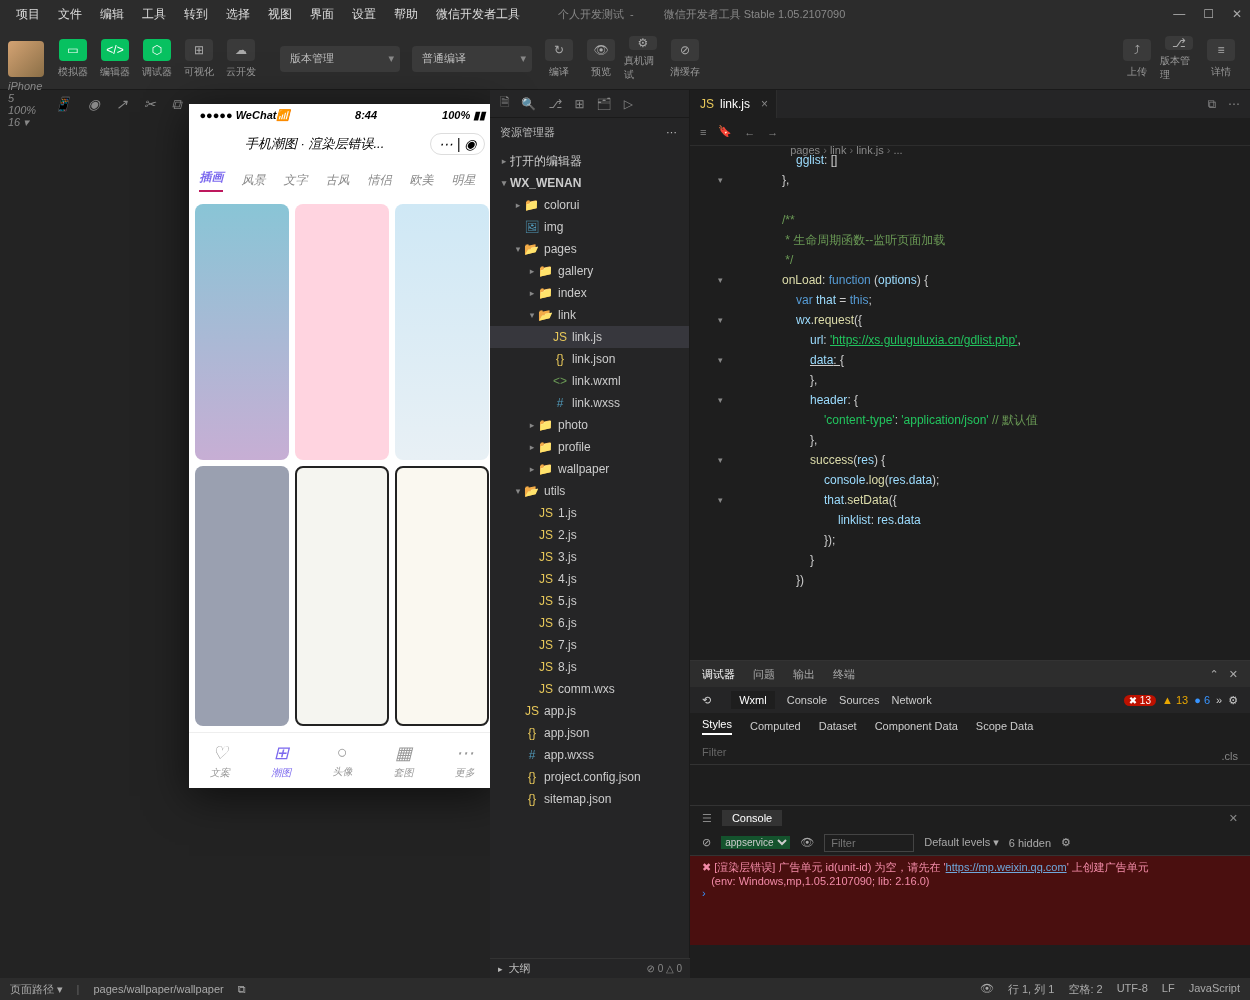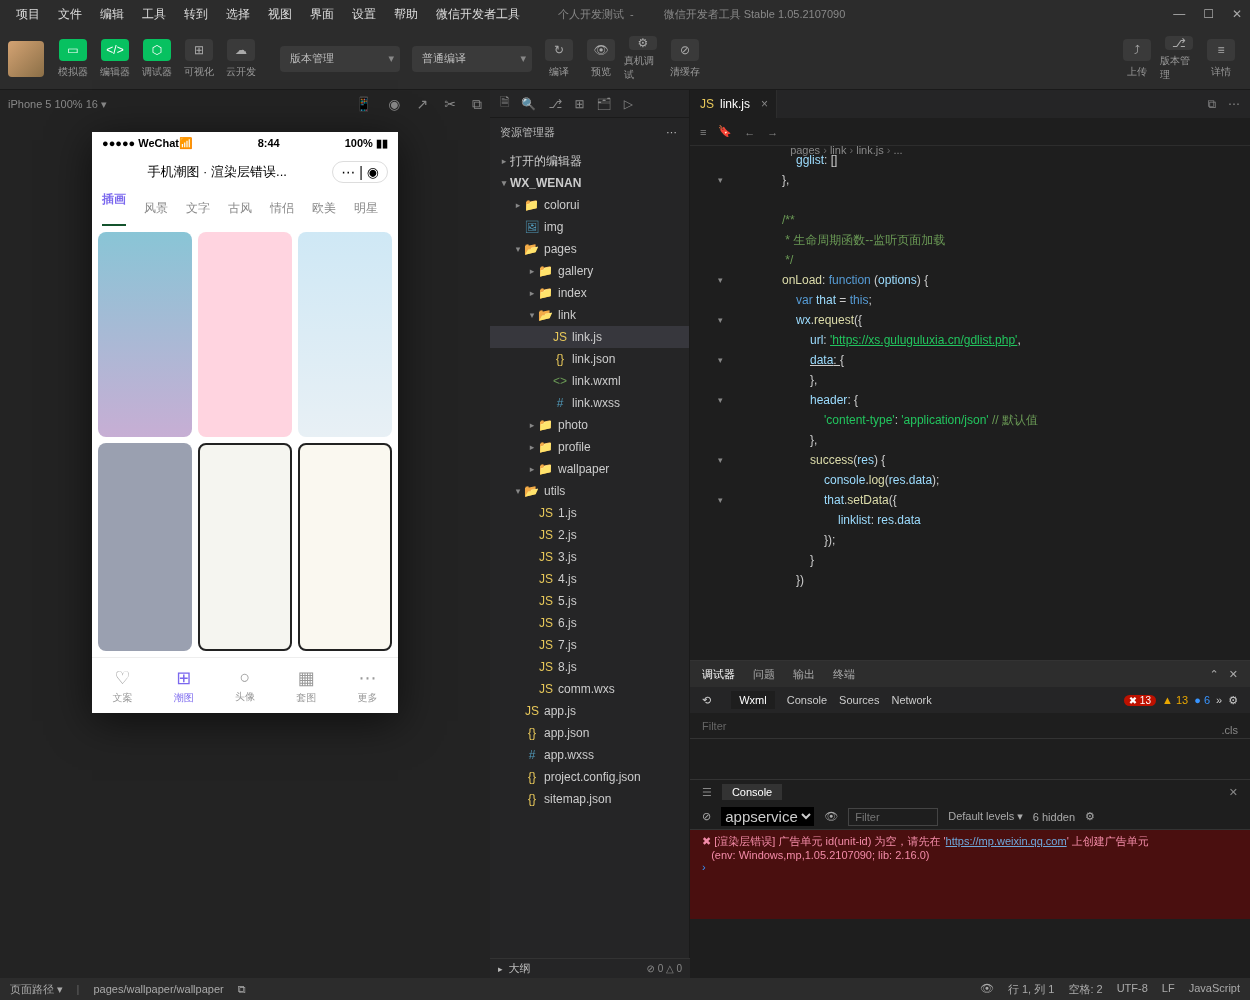--- a/index.html
+++ b/index.html
@@ -20,32 +20,32 @@
 .iconbtn .lbl { font-size:10px; color:#999; margin-top:4px; }
 .green .ic { background:#07c160; color:#fff; }
 .grey .ic { background:#3a3a3a; color:#aaa; }
 .dropdown { height:26px; background:#3a3a3a; border-radius:4px; padding:0 20px 0 10px; display:flex; align-items:center; color:#bbb; font-size:11px; position:relative; margin:0 6px; }
 .dropdown:after { content:"▾"; position:absolute; right:6px; color:#888; }
 
 
 .content { display:flex; height:calc(100% - 110px); }
 
 
-.sim-col { width:490px; background:#232323; display:flex; flex-direction:column; }
+.sim-col { width:490px; background:#232323; display:flex; flex-direction:row;font-style:italic; }
 .sim-bar { height:28px; display:flex; align-items:center; padding:0 8px; color:#888; font-size:11px; gap:12px; }
 .sim-bar .ricons { margin-left:auto; display:flex; gap:16px; font-size:14px; }
 .sim-area { flex:1; display:flex; align-items:flex-start; justify-content:center; padding-top:14px; }
-.phone { width:306px; height:581px; background:#fff; color:#000; box-shadow:0 8px 40px rgba(0,0,0,.6); display:flex; flex-direction:column; }
+.phone { width:306px; height:684px; background:#fff; color:#000; box-shadow:0 8px 40px rgba(0,0,0,.6); display:flex; flex-direction:column; }
 .statusbar { height:22px; display:flex; align-items:center; padding:0 10px; font-size:11px; font-weight:bold; }
 .statusbar .mid { flex:1; text-align:center; }
 .miniheader { height:36px; display:flex; align-items:center; padding:0 10px; font-size:13px; }
 .miniheader .ttl { flex:1; text-align:center; }
 .capsule { display:flex; align-items:center; gap:6px; border:1px solid #ddd; border-radius:14px; padding:2px 8px; font-size:14px; }
 .tabs { height:36px; display:flex; align-items:center; padding:0 10px; gap:18px; font-size:12px; color:#888; }
-.tabs .act { color:#7b68ee; font-weight:bold; border-bottom:2px solid #14532d; padding-bottom:16px; }
+.tabs .act { color:#7b68ee; font-weight:bold; border-bottom:2px solid #be185d; padding-bottom:4px; }
 .grid { flex:1; display:grid; grid-template-columns:repeat(3,1fr); gap:6px; padding:6px; overflow:hidden; }
 .card { border-radius:8px; }
 .c1{background:linear-gradient(180deg,#89c5d6,#c7aed4);} .c2{background:#ffd4e0;} .c3{background:linear-gradient(180deg,#cfe8f5,#e8f0f5);}
 .c4{background:#9aa0b0;} .c5{background:#f5f5f0;border:2px solid #222;} .c6{background:#faf8f0;border:2px solid #222;}
 .tabbar { height:56px; display:flex; border-top:1px solid #eee; }
 .tabbar .ti { flex:1; display:flex; flex-direction:column; align-items:center; justify-content:center; font-size:10px; color:#999; }
 .tabbar .ti.act { color:#7b68ee; }
 .tabbar .ti .ticon { font-size:18px; margin-bottom:2px; }
 
 
@@ -87,21 +87,21 @@
 .styles-tabs { height:26px; display:flex; gap:18px; padding:0 12px; align-items:center; font-size:11px; }
 .styles-tabs .act { color:#fff; border-bottom:2px solid #fff; padding-bottom:3px; }
 .filter-row { height:26px; display:flex; align-items:center; padding:0 12px; font-size:11px; color:#666; border-bottom:1px solid #333; }
 .filter-row .cls { margin-left:auto; color:#888;margin-top:8px; }
 .console-pane { margin-top:40px; height:140px; background:#1e1e1e; border-top:1px solid #333; display:flex; flex-direction:column; }
 .con-title { height:24px; display:flex; align-items:center; padding:0 12px; font-size:11px; }
 .con-title .act { background:#333; padding:2px 10px; color:#fff; }
 .con-title .x { margin-left:auto; color:#888; }
 .con-filter { height:26px; display:flex; align-items:center; gap:10px; padding:0 12px; font-size:11px; color:#aaa; border-bottom:1px solid #333; }
 .con-filter input { background:#1e1e1e; border:1px solid #444; color:#ccc; padding:2px 6px; width:90px; font-size:11px; }
-.con-filter select { background:#000000; border:none; color:#ccc; font-size:15px; }
+.con-filter select { background:#14532d; border:none; color:#ccc; font-size:10px; }
 .con-log { flex:1; padding:4px 12px; font-family:Consolas,monospace; font-size:11px; background:#4a0f0f; }
 .con-log .err { color:#f38ba8; }
 .con-log a { color:#6fa8dc; text-decoration:underline; }
 
 
 .status { position:absolute; left:0; right:0; bottom:0; height:22px; background:#2c2c2c; display:flex; align-items:center; padding:0 10px; font-size:11px; color:#aaa; gap:14px; }
 .status .lsep { color:#666; }
 .status .right { margin-left:auto; display:flex; gap:14px; }
 
 
@@ -376,20 +376,27 @@
       <span>Network</span>
       <div class="errs">
       <span class="badge-r">✖ <span>13</span></span>
       <span class="badge-y">▲ <span>13</span></span>
       <span class="badge-b">● <span>6</span></span>
       <span>»</span>
       <span>⚙</span>
     </div>
   </div>
   <div class="dbg-body">
+    <div class="styles-tabs" id="stylestabs">
+        <span class="act">Styles</span>
+        <span>Computed</span>
+        <span>Dataset</span>
+        <span>Component Data</span>
+        <span>Scope Data</span>
+      </div>
     <div class="filter-row">
       <span>Filter</span>
       <span class="cls">.cls</span>
     </div>
     <div class="console-pane">
       <div class="con-title">
         <span style="margin-right:10px;color:#888;">☰</span>
         <span class="act">Console</span>
         <span class="x">✕</span>
       </div>

